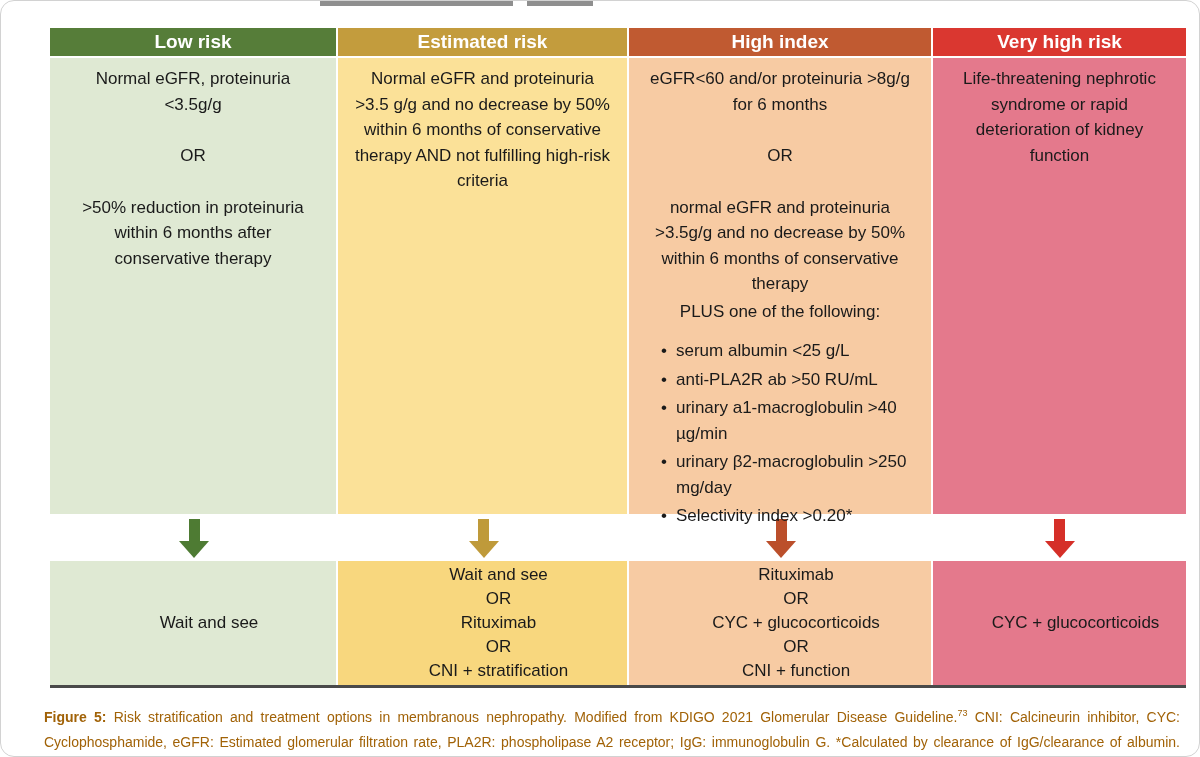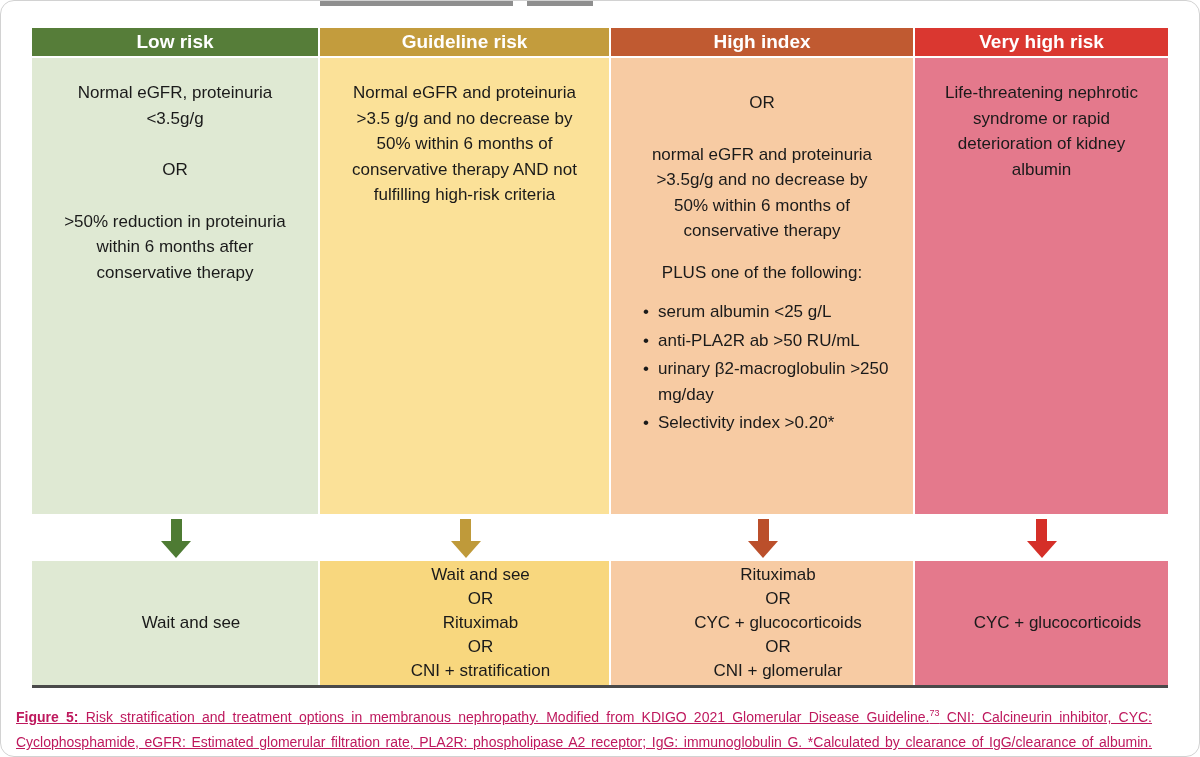--- a/index.html
+++ b/index.html
@@ -4,94 +4,96 @@
 <style>
   html,body{margin:0;padding:0;background:#ffffff;}
   .page{position:relative;width:1200px;height:757px;background:#ffffff;overflow:hidden;
         font-family:"Liberation Sans",sans-serif;color:#1a1a1a;}
   .frame{position:absolute;inset:0;border:1px solid #d2d2d2;border-radius:14px;pointer-events:none;}
 
   .redaction-bar{position:absolute;top:0;height:6px;background:#8f8f8f;}
   .bar1{left:320px;width:193px;}
   .bar2{left:527px;width:66px;}
 
-  .risk-table{position:absolute;left:32px;top:28px;width:1136px;
+  .risk-table{position:absolute;left:50px;top:28px;width:1136px;
     display:grid;
     grid-template-columns:288px 291px 304px 253px;
     grid-template-rows:30px 456px 47px 124px;
     border-bottom:3px solid #4a4a4a;}
 
   .cell{box-sizing:border-box;}
   .gut{border-right:2px solid #ffffff;}
 
   .header{background:var(--header);color:#ffffff;font-weight:bold;font-size:19px;
     display:flex;align-items:center;justify-content:center;border-bottom:2px solid #ffffff;}
 
   .body{background:var(--body);font-size:17px;line-height:1.5;text-align:center;padding:6px 14px 0;}
-  .body p{margin:16px;}
+  .body p{margin:2px;}
   .body p.or{margin:26px 0;}
-  .body p.plus{margin:12px;}
+  .body p.plus{margin:2px;}
 
   .bullets{list-style:none;margin:14px 0 13px;padding:0 0 0 18px;text-align:left;}
   .bullets li{position:relative;padding-left:15px;margin-bottom:3px;}
   .bullets li::before{content:"\2022";position:absolute;left:0;top:0;}
 
   .band{background:#ffffff;display:flex;align-items:center;justify-content:center;}
   .arrow{display:flex;flex-direction:column;align-items:center;margin-top:2px;}
   .arrow .stem{width:11px;height:22px;background:var(--arrow);}
   .arrow .head{width:0;height:0;border-left:15px solid transparent;
     border-right:15px solid transparent;border-top:17px solid var(--arrow);}
 
   .treat{background:var(--bottom);font-size:17px;line-height:24px;text-align:center;
     display:flex;flex-direction:column;align-items:center;justify-content:center;padding-left:32px;}
   .treat div{width:100%;}
 
-  .caption{position:absolute;left:16px;top:691px;width:1136px;font-size:14px;line-height:1.8;
-    text-align:justify;text-align-last:justify;color:#be185d;text-decoration:underline;}
+  .caption{position:absolute;left:44px;top:691px;width:1136px;font-size:14px;line-height:1.8;
+    text-align:justify;text-align-last:justify;color:#a16207;}
   .caption sup{font-size:9px;}
 </style>
 </head>
 <body>
 
 <div class="page">
 
   <div class="redaction-bar bar1"></div>
   <div class="redaction-bar bar2"></div>
 
   <div class="risk-table">
 
     <div class="cell header gut" style="--header: #567d39; --body: #dfe9d3; --bottom: #dfe9d3; --arrow: #4e7b33;">Low risk</div>
-    <div class="cell header gut" style="--header: #c39c3d; --body: #fbe198; --bottom: #f8d77e; --arrow: #bf9a3a;">Guideline risk</div>
+    <div class="cell header gut" style="--header: #c39c3d; --body: #fbe198; --bottom: #f8d77e; --arrow: #bf9a3a;">Estimated risk</div>
     <div class="cell header gut" style="--header: #c05a31; --body: #f7cba3; --bottom: #f7cba3; --arrow: #bb4f2b;">High index</div>
     <div class="cell header" style="--header: #da3730; --body: #e4798c; --bottom: #e4798c; --arrow: #d52f28;">Very high risk</div>
 
     <div class="cell body gut" style="--header: #567d39; --body: #dfe9d3; --bottom: #dfe9d3; --arrow: #4e7b33;">
       <p>Normal eGFR, proteinuria &lt;3.5g/g</p>
       <p class="or">OR</p>
       <p>&gt;50% reduction in proteinuria within 6 months after conservative therapy</p>
     </div>
 
     <div class="cell body gut" style="--header: #c39c3d; --body: #fbe198; --bottom: #f8d77e; --arrow: #bf9a3a;">
       <p>Normal eGFR and proteinuria &gt;3.5 g/g and no decrease by 50% within 6 months of conservative therapy AND not fulfilling high-risk criteria</p>
     </div>
 
     <div class="cell body gut" style="--header: #c05a31; --body: #f7cba3; --bottom: #f7cba3; --arrow: #bb4f2b;">
+      <p>eGFR&lt;60 and/or proteinuria &gt;8g/g for 6 months</p>
       <p class="or">OR</p>
       <p>normal eGFR and proteinuria &gt;3.5g/g and no decrease by 50% within 6 months of conservative therapy</p>
       <p class="plus">PLUS one of the following:</p>
       <ul class="bullets">
         <li>serum albumin &lt;25 g/L</li>
         <li>anti-PLA2R ab &gt;50 RU/mL</li>
+        <li>urinary a1-macroglobulin &gt;40 µg/min</li>
         <li>urinary β2-macroglobulin &gt;250 mg/day</li>
         <li>Selectivity index &gt;0.20*</li>
       </ul>
     </div>
 
     <div class="cell body" style="--header: #da3730; --body: #e4798c; --bottom: #e4798c; --arrow: #d52f28;">
-      <p>Life-threatening nephrotic syndrome or rapid deterioration of kidney albumin</p>
+      <p>Life-threatening nephrotic syndrome or rapid deterioration of kidney function</p>
     </div>
 
     <div class="cell band" style="--header: #567d39; --body: #dfe9d3; --bottom: #dfe9d3; --arrow: #4e7b33;">
       <div class="arrow">
           <span class="stem"></span>
           <span class="head"></span>
         </div>
     </div>
     <div class="cell band" style="--header: #c39c3d; --body: #fbe198; --bottom: #f8d77e; --arrow: #bf9a3a;">
       <div class="arrow">
@@ -120,21 +122,21 @@
       <div>OR</div>
       <div>Rituximab</div>
       <div>OR</div>
       <div>CNI + stratification</div>
     </div>
     <div class="cell treat gut" style="--header: #c05a31; --body: #f7cba3; --bottom: #f7cba3; --arrow: #bb4f2b;">
       <div>Rituximab</div>
       <div>OR</div>
       <div>CYC + glucocorticoids</div>
       <div>OR</div>
-      <div>CNI + glomerular</div>
+      <div>CNI + function</div>
     </div>
     <div class="cell treat" style="--header: #da3730; --body: #e4798c; --bottom: #e4798c; --arrow: #d52f28;">
       <div>CYC + glucocorticoids</div>
     </div>
 
   </div>
 
   <p class="caption"><strong>Figure 5:</strong><span> Risk stratification and treatment options in membranous nephropathy. Modified from KDIGO 2021 Glomerular Disease Guideline.</span><sup>73</sup><span> CNI: Calcineurin inhibitor, CYC: Cyclophosphamide, eGFR: Estimated glomerular filtration rate, PLA2R: phospholipase A2 receptor; IgG: immunoglobulin G. *Calculated by clearance of IgG/clearance of albumin.</span></p>
 
   <div class="frame"></div>

